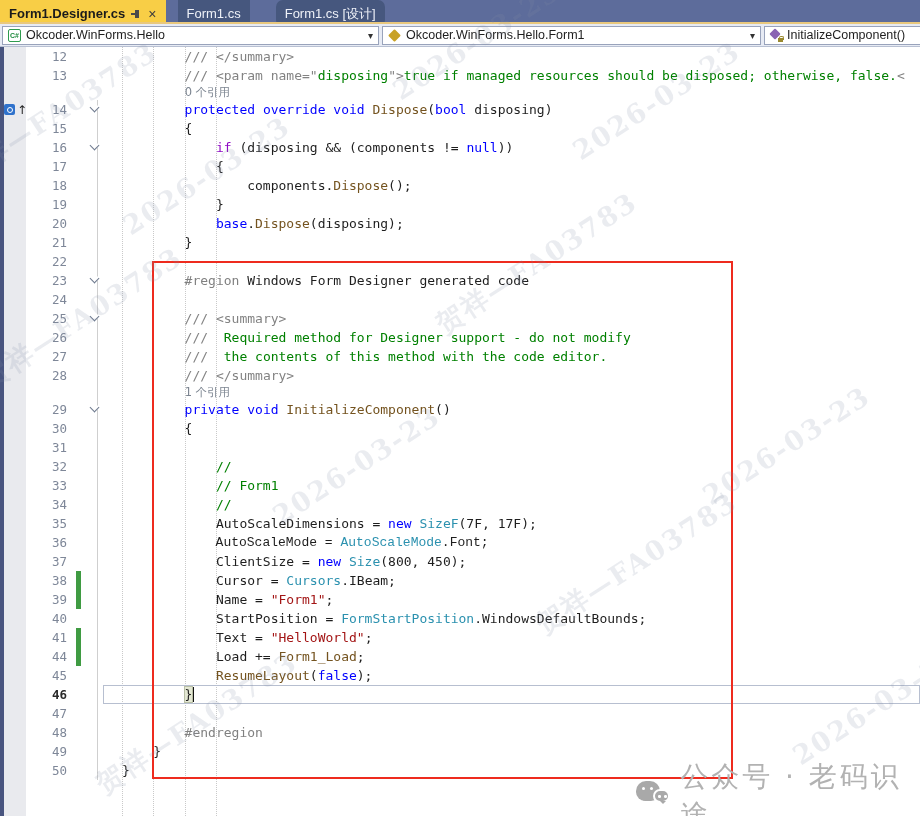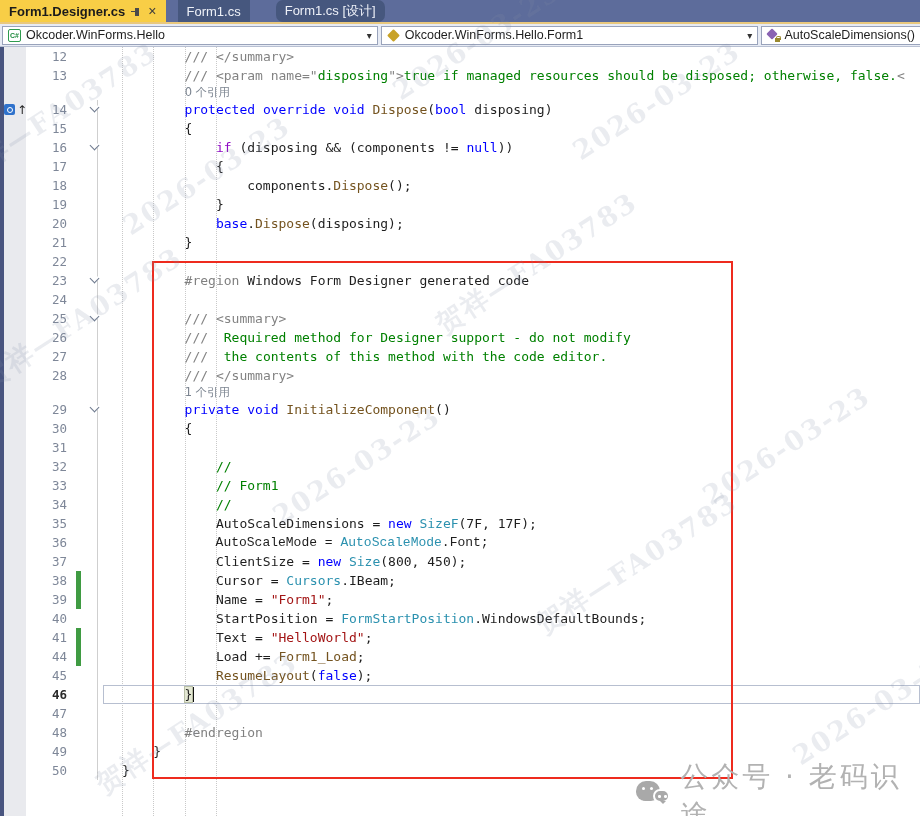--- a/index.html
+++ b/index.html
@@ -1,20 +1,20 @@
 <!DOCTYPE html>
 <html><head>
 <meta charset="utf-8">
 <style>
   * { margin:0; padding:0; box-sizing:border-box; }
   html,body { width:920px; height:816px; overflow:hidden; }
   body { position:relative; background:#fff; font-family:"Liberation Sans",sans-serif; }
 
   
-  .tabstrip { position:absolute; top:0; left:0; right:0; height:22px;
+  .tabstrip { position:absolute; top:0; left:0; right:0; height:27px;
               background:#5d6c9b; display:flex; align-items:stretch; }
   .tab { display:flex; align-items:center; gap:6px; padding:0 9px;
          font-size:13px; color:#eef1f8; cursor:default; white-space:nowrap; }
   .tab.inactive { background:#46577e; margin-left:12px; }
   .tab.gap { margin-left:26px;border-radius:7px; }
   .tab.active { background:#f8ce46; color:#1b1b1b; font-weight:bold; }
   .tab .x { font-size:14px; line-height:1; color:#3c3c3c; font-weight:normal; }
   .pin { position:relative; width:11px; height:11px; display:inline-block; }
   .pin::before { content:""; position:absolute; left:0; top:5px; width:4px; height:1.5px; background:#4a4a4a; }
   .pin::after  { content:""; position:absolute; left:4px; top:2px; width:4px; height:8px; background:#4a4a4a; }
@@ -141,21 +141,21 @@
   </div>
   <div class="navfield nf2">
     <span class="clsicon"></span>
     <span>Okcoder.WinForms.Hello.Form1</span>
     <span class="arrow">▾</span>
   </div>
   <div class="navfield nf3">
     <span class="methicon">
         <span class="lock"></span>
       </span>
-    <span>AutoScaleDimensions()</span>
+    <span>InitializeComponent()</span>
   </div>
 </div>
 
 <div class="edgestrip"></div>
 <div class="gmcol"></div>
 <div class="guides">
   <div class="guide" style="left:0"></div>
   <div class="guide" style="left:31px"></div>
   <div class="guide" style="left:63px"></div>
   <div class="guide" style="left:94px"></div>

